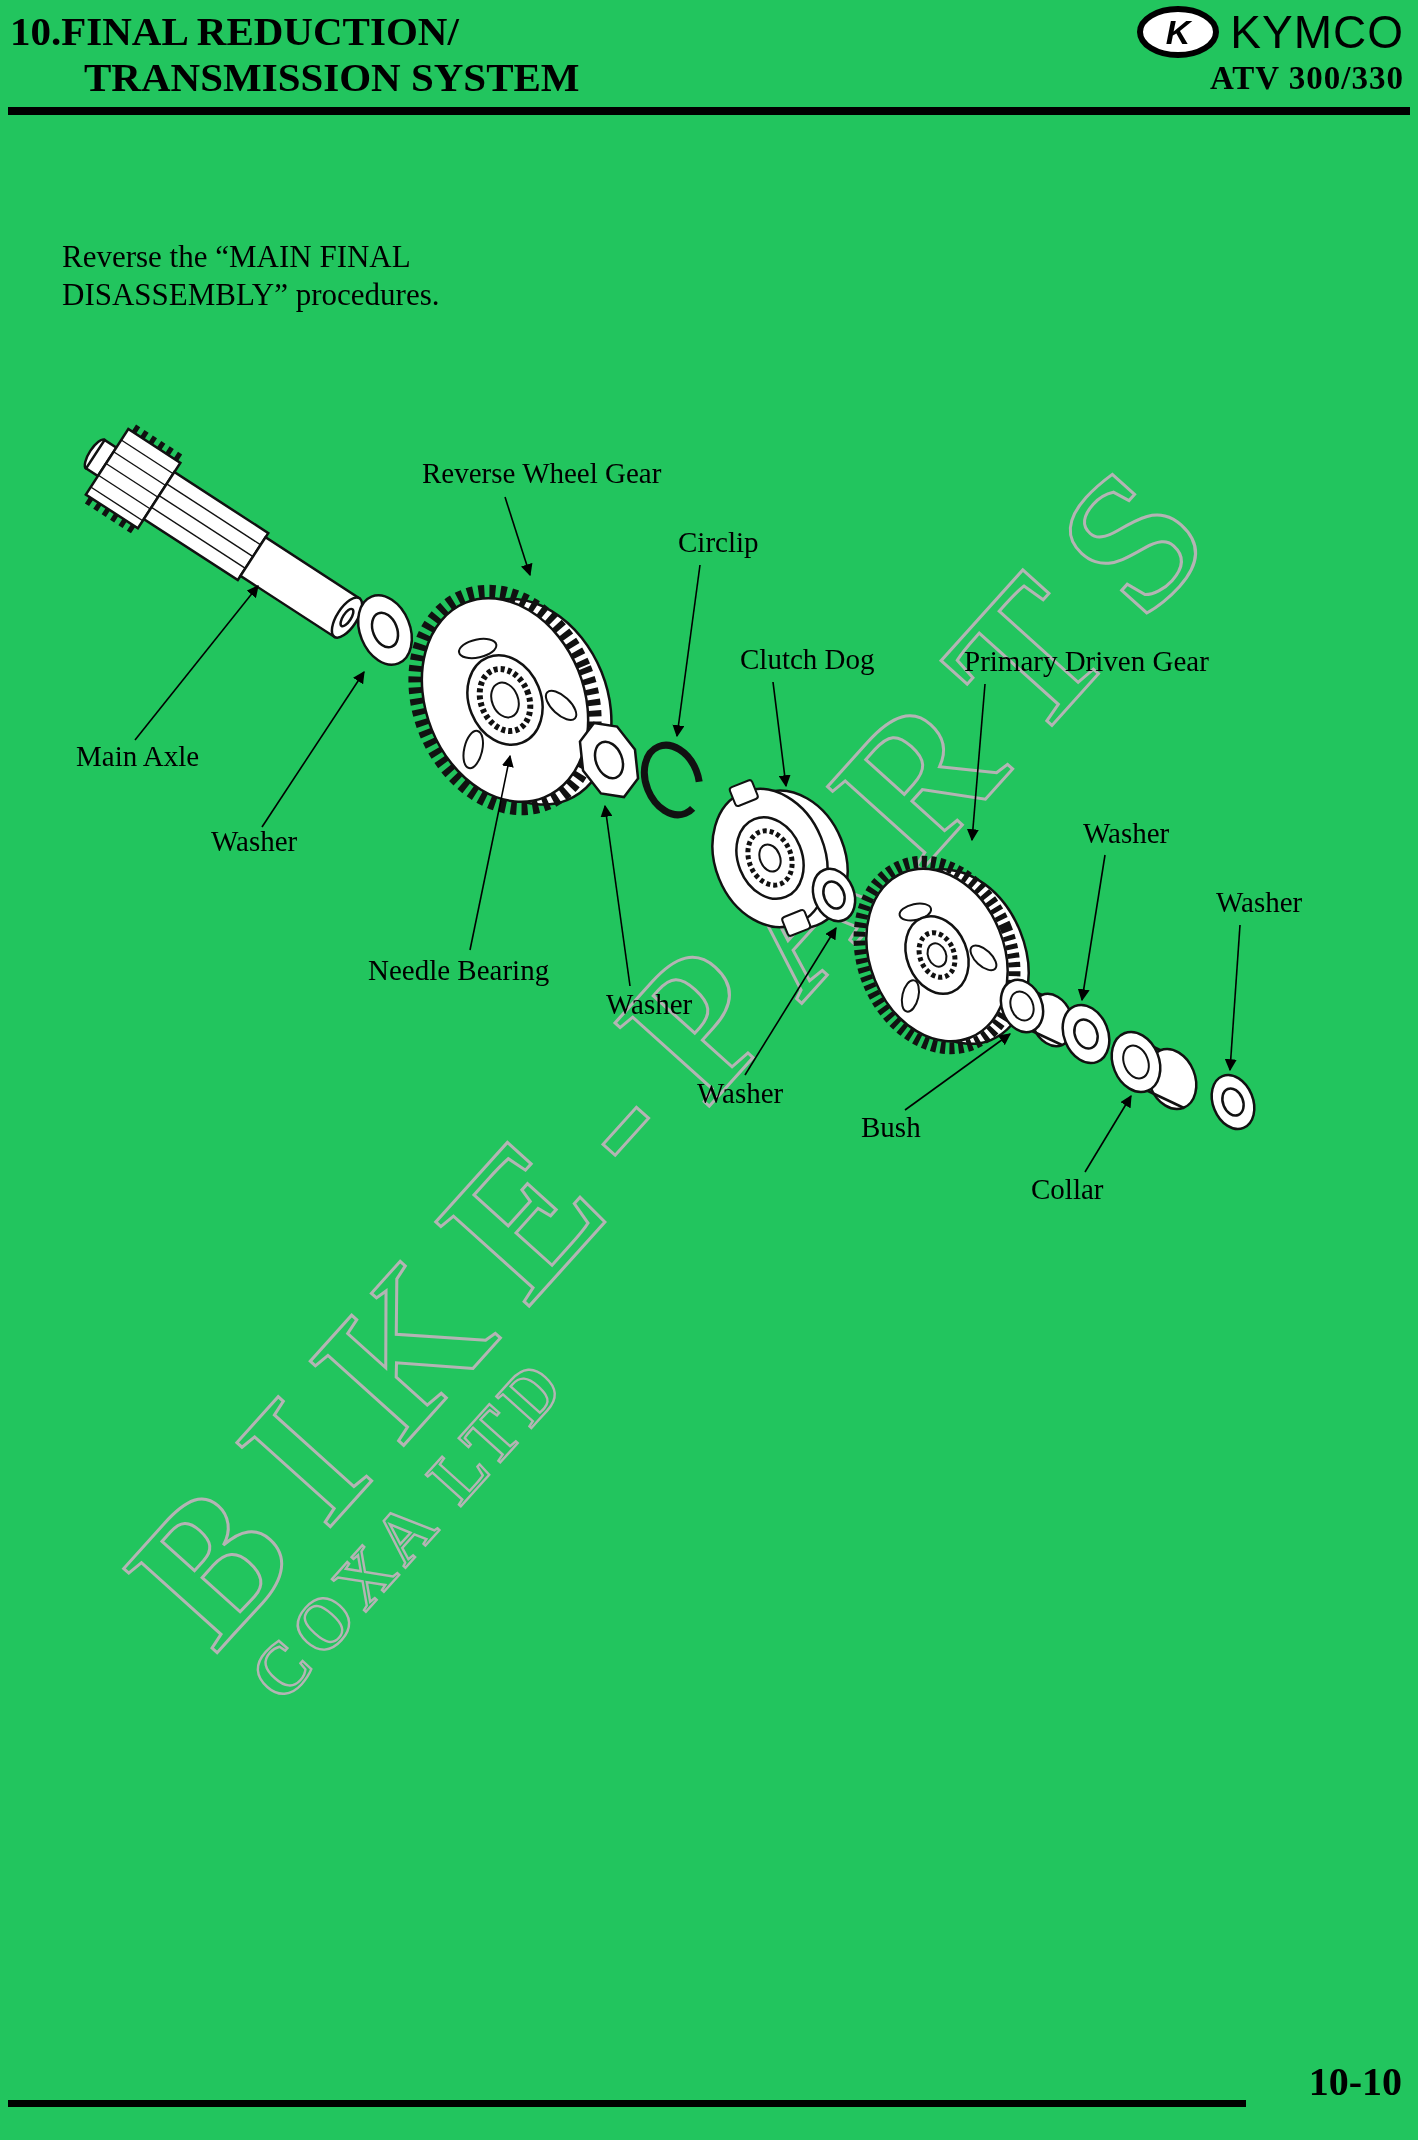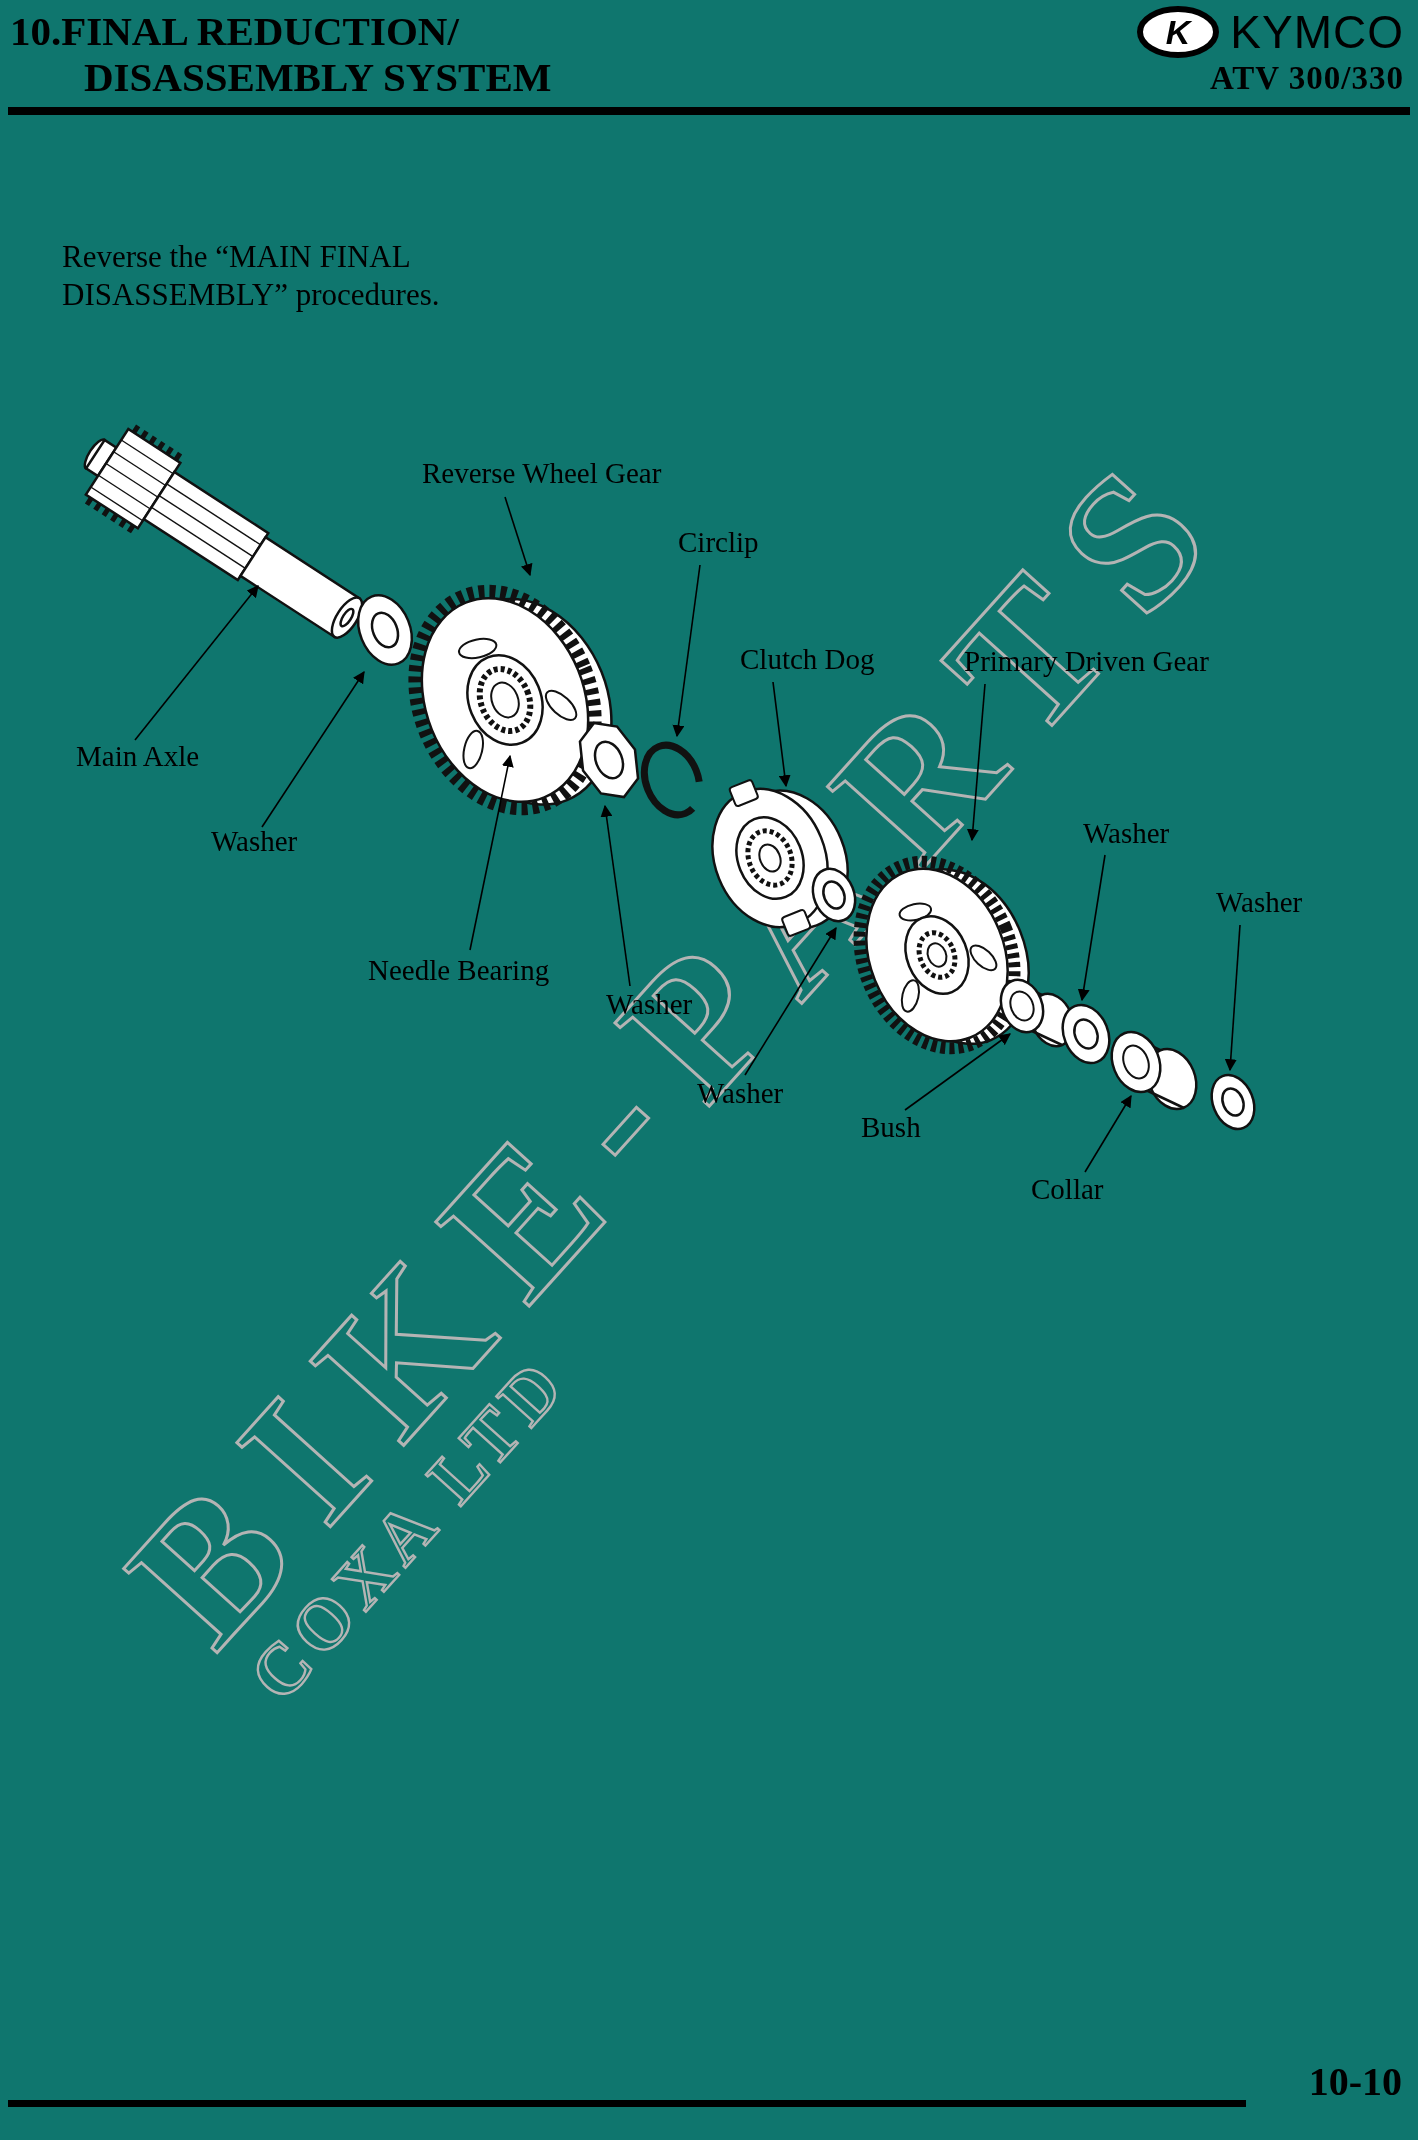--- a/index.html
+++ b/index.html
@@ -1,17 +1,17 @@
 <!DOCTYPE html>
 <html><head>
 <meta charset="utf-8">
 <style>
   html,body{margin:0;padding:0;background:#e8e8e8;}
   .page{
-    position:relative;width:1418px;height:2140px;margin:0 auto;background:#0f766e;
+    position:relative;width:1418px;height:2140px;margin:0 auto;background:#22c55e;
     font-family:"Liberation Serif",serif;color:#000;overflow:hidden;
   }
   
   .hdr-title{position:absolute;left:10px;top:8px;font-weight:bold;font-size:41px;line-height:1.13;}
   .hdr-title .l2{margin-left:74px;}
   .brand{position:absolute;right:14px;top:4px;text-align:right;}
   .logo-row{display:flex;align-items:center;justify-content:flex-end;gap:8px;}
   .brand-name{font-family:"Liberation Sans",sans-serif;font-weight:normal;font-size:46px;letter-spacing:1px;}
   .model{font-size:33px;font-weight:bold;letter-spacing:1px;margin-top:0px;}
   .rule-top{position:absolute;left:8px;top:107px;width:1402px;height:8px;background:#000;}
@@ -28,21 +28,21 @@
   .leader{stroke:#000;stroke-width:1.6;fill:none;}
   .part{stroke:#111;fill:#fff;}
 </style>
 </head>
 <body>
 
 <div class="page">
 
   <div class="hdr-title">
     <div class="l1">10.FINAL REDUCTION/</div>
-    <div class="l2">DISASSEMBLY SYSTEM</div>
+    <div class="l2">TRANSMISSION SYSTEM</div>
   </div>
 
   <div class="brand">
     <div class="logo-row">
       <svg width="88" height="56" viewBox="0 0 88 56">
         <ellipse cx="44" cy="28" rx="38" ry="23" fill="#fff" stroke="#000" stroke-width="6"></ellipse>
         <text x="44" y="40" text-anchor="middle" font-family="Liberation Sans, sans-serif" font-size="34" font-weight="bold" font-style="italic">K</text>
       </svg>
       <span class="brand-name">KYMCO</span>
     </div>

